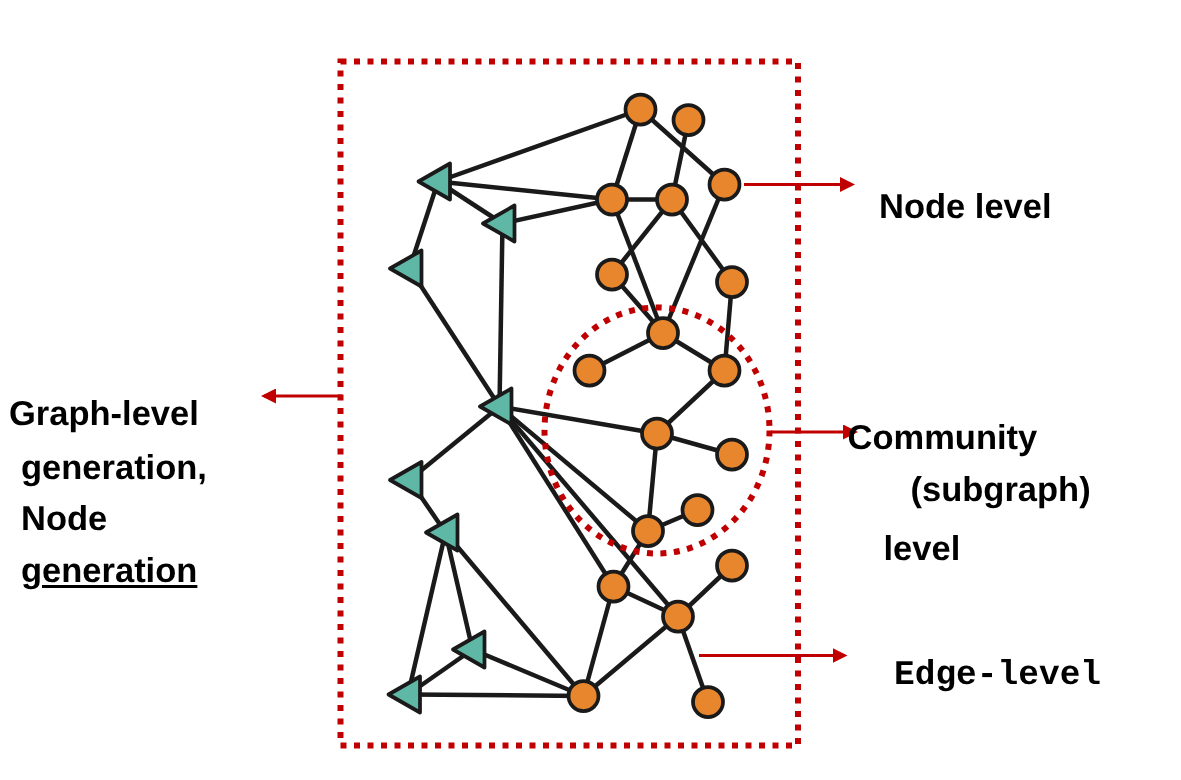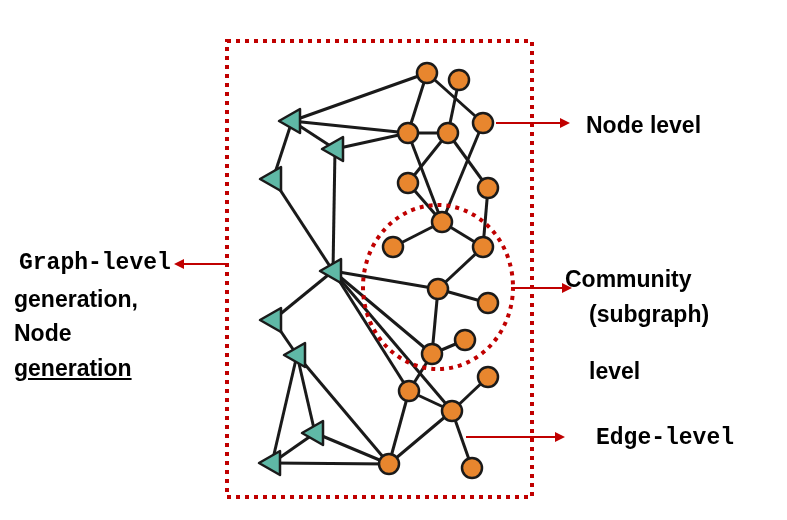--- a/index.html
+++ b/index.html
@@ -1,20 +1,20 @@
 <!DOCTYPE html>
 <html><head>
 <meta charset="utf-8">
 <style>
   html, body { margin: 0; padding: 0; background: #ffffff; }
   body { width: 787px; height: 520px; position: relative; overflow: hidden;
          font-family: "Liberation Sans", sans-serif; }
   #canvas { position: absolute; left: 0; top: 0; }
   .label { position: absolute; font-weight: bold; color: #000; font-size: 23px;
-           font-family: "Liberation Sans", sans-serif; line-height: 1; white-space: nowrap; }
+           font-family: "Liberation Sans", sans-serif; line-height: 1; white-space: nowrap; margin-top: 12px; }
 </style>
 </head>
 <body>
 
 <svg id="canvas" width="787" height="520" viewBox="0 0 787 520">
   <defs>
     <marker id="arrowhead" markerWidth="10" markerHeight="10" refX="8" refY="5" orient="auto" markerUnits="userSpaceOnUse">
       <path d="M0,0 L10,5 L0,10 Z" fill="#C00000"></path>
     </marker>
   </defs>
@@ -96,21 +96,21 @@
       <polygon points="260,320 281,308 281,332" fill="#5FB8A6" stroke="#1a1a1a" stroke-width="2.5" stroke-linejoin="round"></polygon>
       <polygon points="284,355 305,343 305,367" fill="#5FB8A6" stroke="#1a1a1a" stroke-width="2.5" stroke-linejoin="round"></polygon>
       <polygon points="302,433 323,421 323,445" fill="#5FB8A6" stroke="#1a1a1a" stroke-width="2.5" stroke-linejoin="round"></polygon>
       <polygon points="259,463 280,451 280,475" fill="#5FB8A6" stroke="#1a1a1a" stroke-width="2.5" stroke-linejoin="round"></polygon>
     </g>
 </svg>
 
 <div class="label" style="left:586px; top:114px;">Node level</div>
 
 <div class="label" style="left:565px; top:268px;">Community</div>
-<div class="label" style="left:589px; top:303px;">(subgraph)</div>
-<div class="label" style="left:589px; top:360px;">level</div>
+<div class="label" style="left:607px; top:303px;">(subgraph)</div>
+<div class="label" style="left:589px; top:342px;">level</div>
 
 <div class="label" style="left:596px; top:427px;font-family:Liberation Mono, monospace;">Edge-level</div>
 
-<div class="label" style="left:19px; top:252px;font-family:Liberation Mono, monospace;">Graph-level</div>
+<div class="label" style="left:6px; top:252px;">Graph-level</div>
 <div class="label" style="left:14px; top:288px;">generation,</div>
 <div class="label" style="left:14px; top:322px;">Node</div>
 <div class="label" style="left:14px; top:357px;text-decoration:underline;">generation</div>
 
 </body></html>

